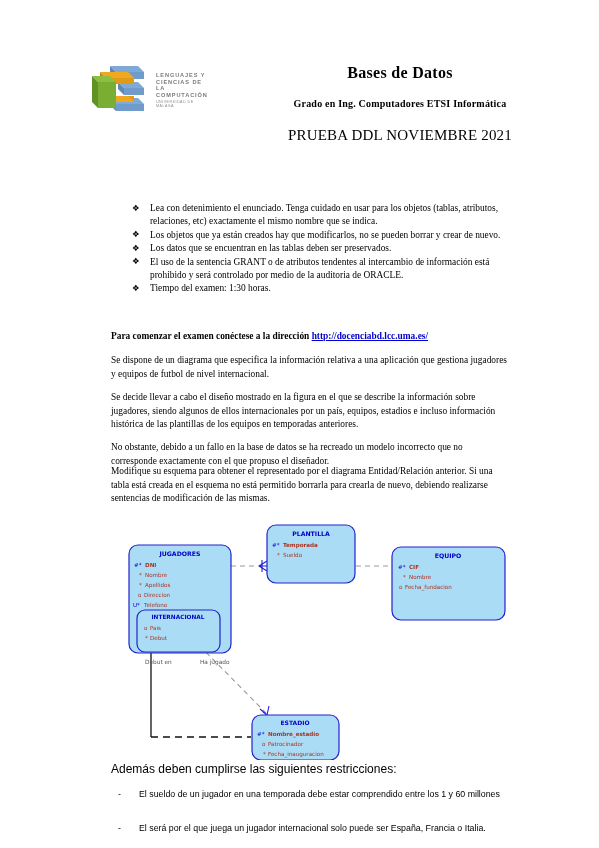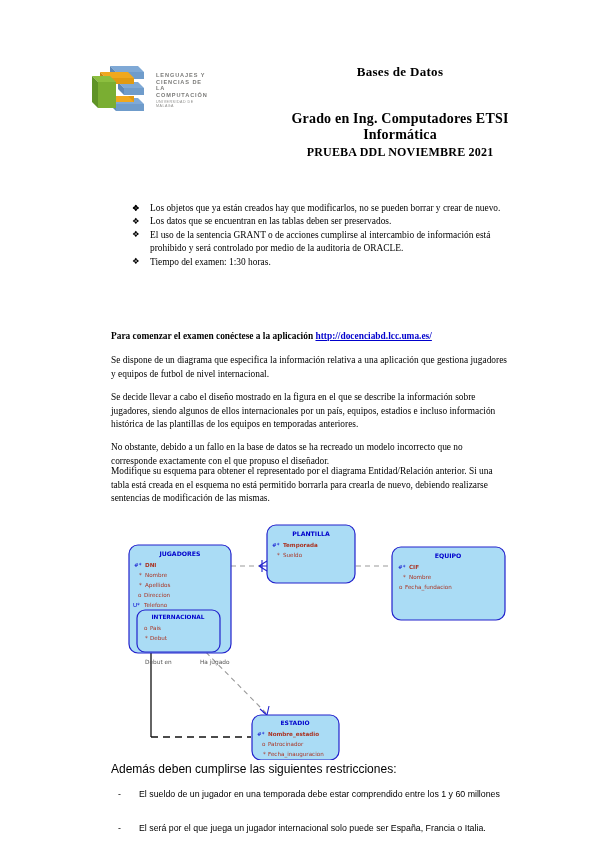--- a/index.html
+++ b/index.html
@@ -22,23 +22,23 @@
   .logo { position: absolute; left: 88px; top: 0px; width: 125px; height: 56px; }
   .logo-mark { position: absolute; left: 0; top: 2px; width: 62px; height: 52px; }
   .logo-text { position: absolute; left: 68px; top: 12px; line-height: 1.18;
                font-family: "Liberation Sans", sans-serif; }
   .logo-text .l1, .logo-text .l2, .logo-text .l3 {
     font-size: 5.6px; letter-spacing: 0.9px; color: #7a7a78; font-weight: 700; display:block;
   }
   .logo-text .l4 { font-size: 3.6px; letter-spacing: 0.5px; color: #8d8d8b; display:block; margin-top:1.5px;}
 
   .head-titles { position:absolute; left: 255px; top: 4px; width: 290px; text-align: center; }
-  .head-titles .t1 { font-weight: 700; font-size: 13px; letter-spacing: .3px; }
-  .head-titles .t2 { font-weight: 700; font-size: 14px; letter-spacing: .2px; margin-top: 31px; }
-  .head-titles .t3 { font-weight: 700; font-size: 12px; letter-spacing: .2px; margin-top: 2px; }
+  .head-titles .t1 { font-weight: 700; font-size: 16px; letter-spacing: .3px; }
+  .head-titles .t2 { font-weight: 700; font-size: 10px; letter-spacing: .2px; margin-top: 16px; }
+  .head-titles .t3 { font-weight: 400; font-size: 15px; letter-spacing: .2px; margin-top: 18px; }
 
   
   .rules { position: absolute; left: 132px; top: 142px; width: 372px; }
   .rule-item { position: relative; padding-left: 18px; font-size: 9.4px; line-height: 13.4px;
                text-align: left; margin-bottom: 0px; }
   .rule-item .bullet { position: absolute; left: 0; top: -0.5px; font-size: 8.5px; color: #000;
                        font-family: "DejaVu Sans", sans-serif; }
 
   
   .para { position: absolute; left: 111px; width: 396px; font-size: 9.4px; line-height: 13.6px;
@@ -106,41 +106,42 @@
     <div class="head-titles">
       <div class="t1">Bases de Datos</div>
       <div class="t2">Grado en Ing. Computadores ETSI Informática</div>
       <div class="t3">PRUEBA DDL NOVIEMBRE 2021</div>
     </div>
   </div>
 
   <div class="rules">
     <div class="rule-item">
       <span class="bullet">❖</span>
+      <span>Lea con detenimiento el enunciado. Tenga cuidado en usar para los objetos (tablas, atributos, relaciones, etc) exactamente el mismo nombre que se indica.</span>
     </div>
     <div class="rule-item">
       <span class="bullet">❖</span>
       <span>Los objetos que ya están creados hay que modificarlos, no se pueden borrar y crear de nuevo.</span>
     </div>
     <div class="rule-item">
       <span class="bullet">❖</span>
       <span>Los datos que se encuentran en las tablas deben ser preservados.</span>
     </div>
     <div class="rule-item">
       <span class="bullet">❖</span>
-      <span>El uso de la sentencia GRANT o de acciones cumplirse al intercambio de información está prohibido y será controlado por medio de la auditoria de ORACLE.</span>
+      <span>El uso de la sentencia GRANT o de atributos tendentes al intercambio de información está prohibido y será controlado por medio de la auditoria de ORACLE.</span>
     </div>
     <div class="rule-item">
       <span class="bullet">❖</span>
       <span>Tiempo del examen: 1:30 horas.</span>
     </div>
   </div>
 
   <div class="para p-connect">
-    <span>Para comenzar el examen conéctese a la aplicación </span><a class="url" href="#">http://docenciabd.lcc.uma.es/</a>
+    <span>Para comenzar el examen conéctese a la dirección </span><a class="url" href="#">http://docenciabd.lcc.uma.es/</a>
   </div>
 
   <div class="para p-2">Se decide llevar a cabo el diseño mostrado en la figura en el que se describe la información sobre jugadores, siendo algunos de ellos internacionales por un país, equipos, estadios e incluso información histórica de las plantillas de los equipos en temporadas anteriores.</div>
   <div class="para p-1">Se dispone de un diagrama que especifica la información relativa a una aplicación que gestiona jugadores y equipos de futbol de nivel internacional.</div>
   <div class="para p-4">Modifique su esquema para obtener el representado por el diagrama Entidad/Relación anterior. Si una tabla está creada en el esquema no está permitido borrarla para crearla de nuevo, debiendo realizarse sentencias de modificación de las mismas.</div>
   <div class="para p-3">No obstante, debido a un fallo en la base de datos se ha recreado un modelo incorrecto que no corresponde exactamente con el que propuso el diseñador.</div>
 
   <div class="diagram">
     <svg width="396" height="245" viewBox="0 0 396 245">
 

